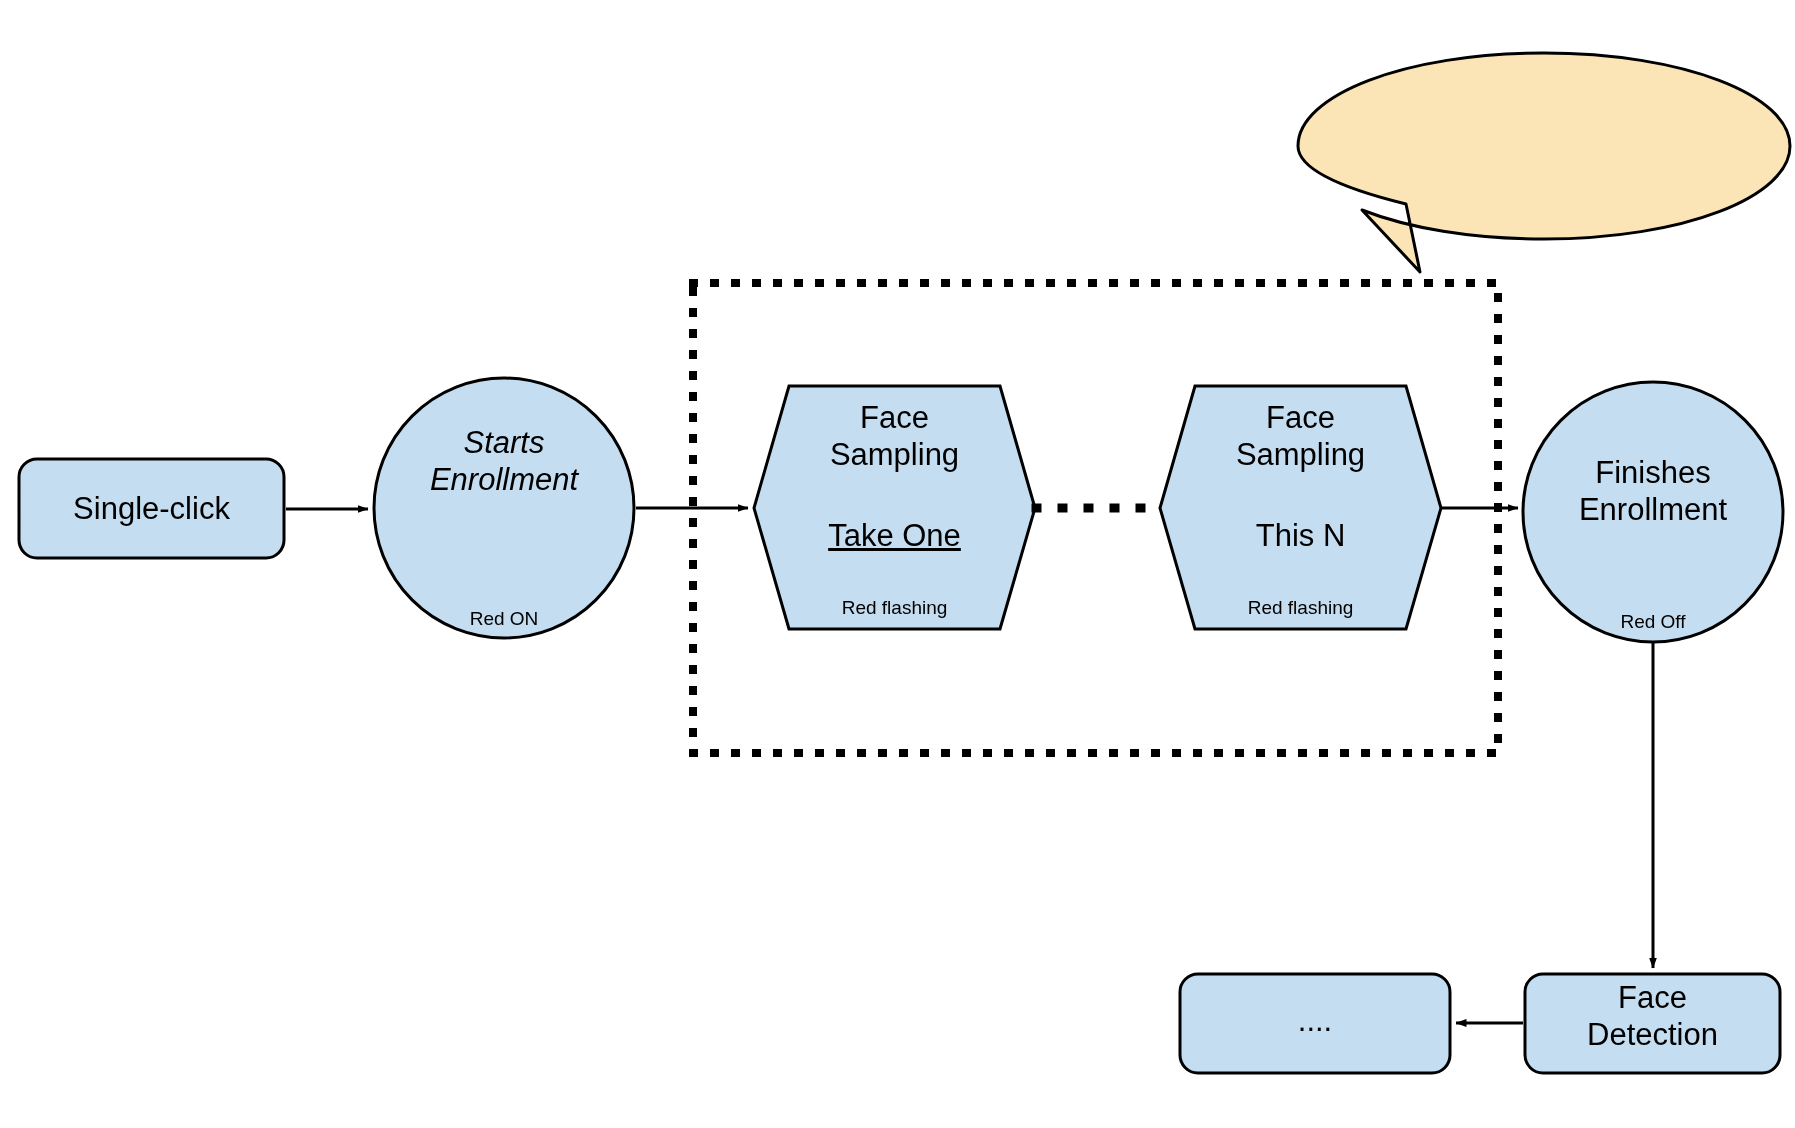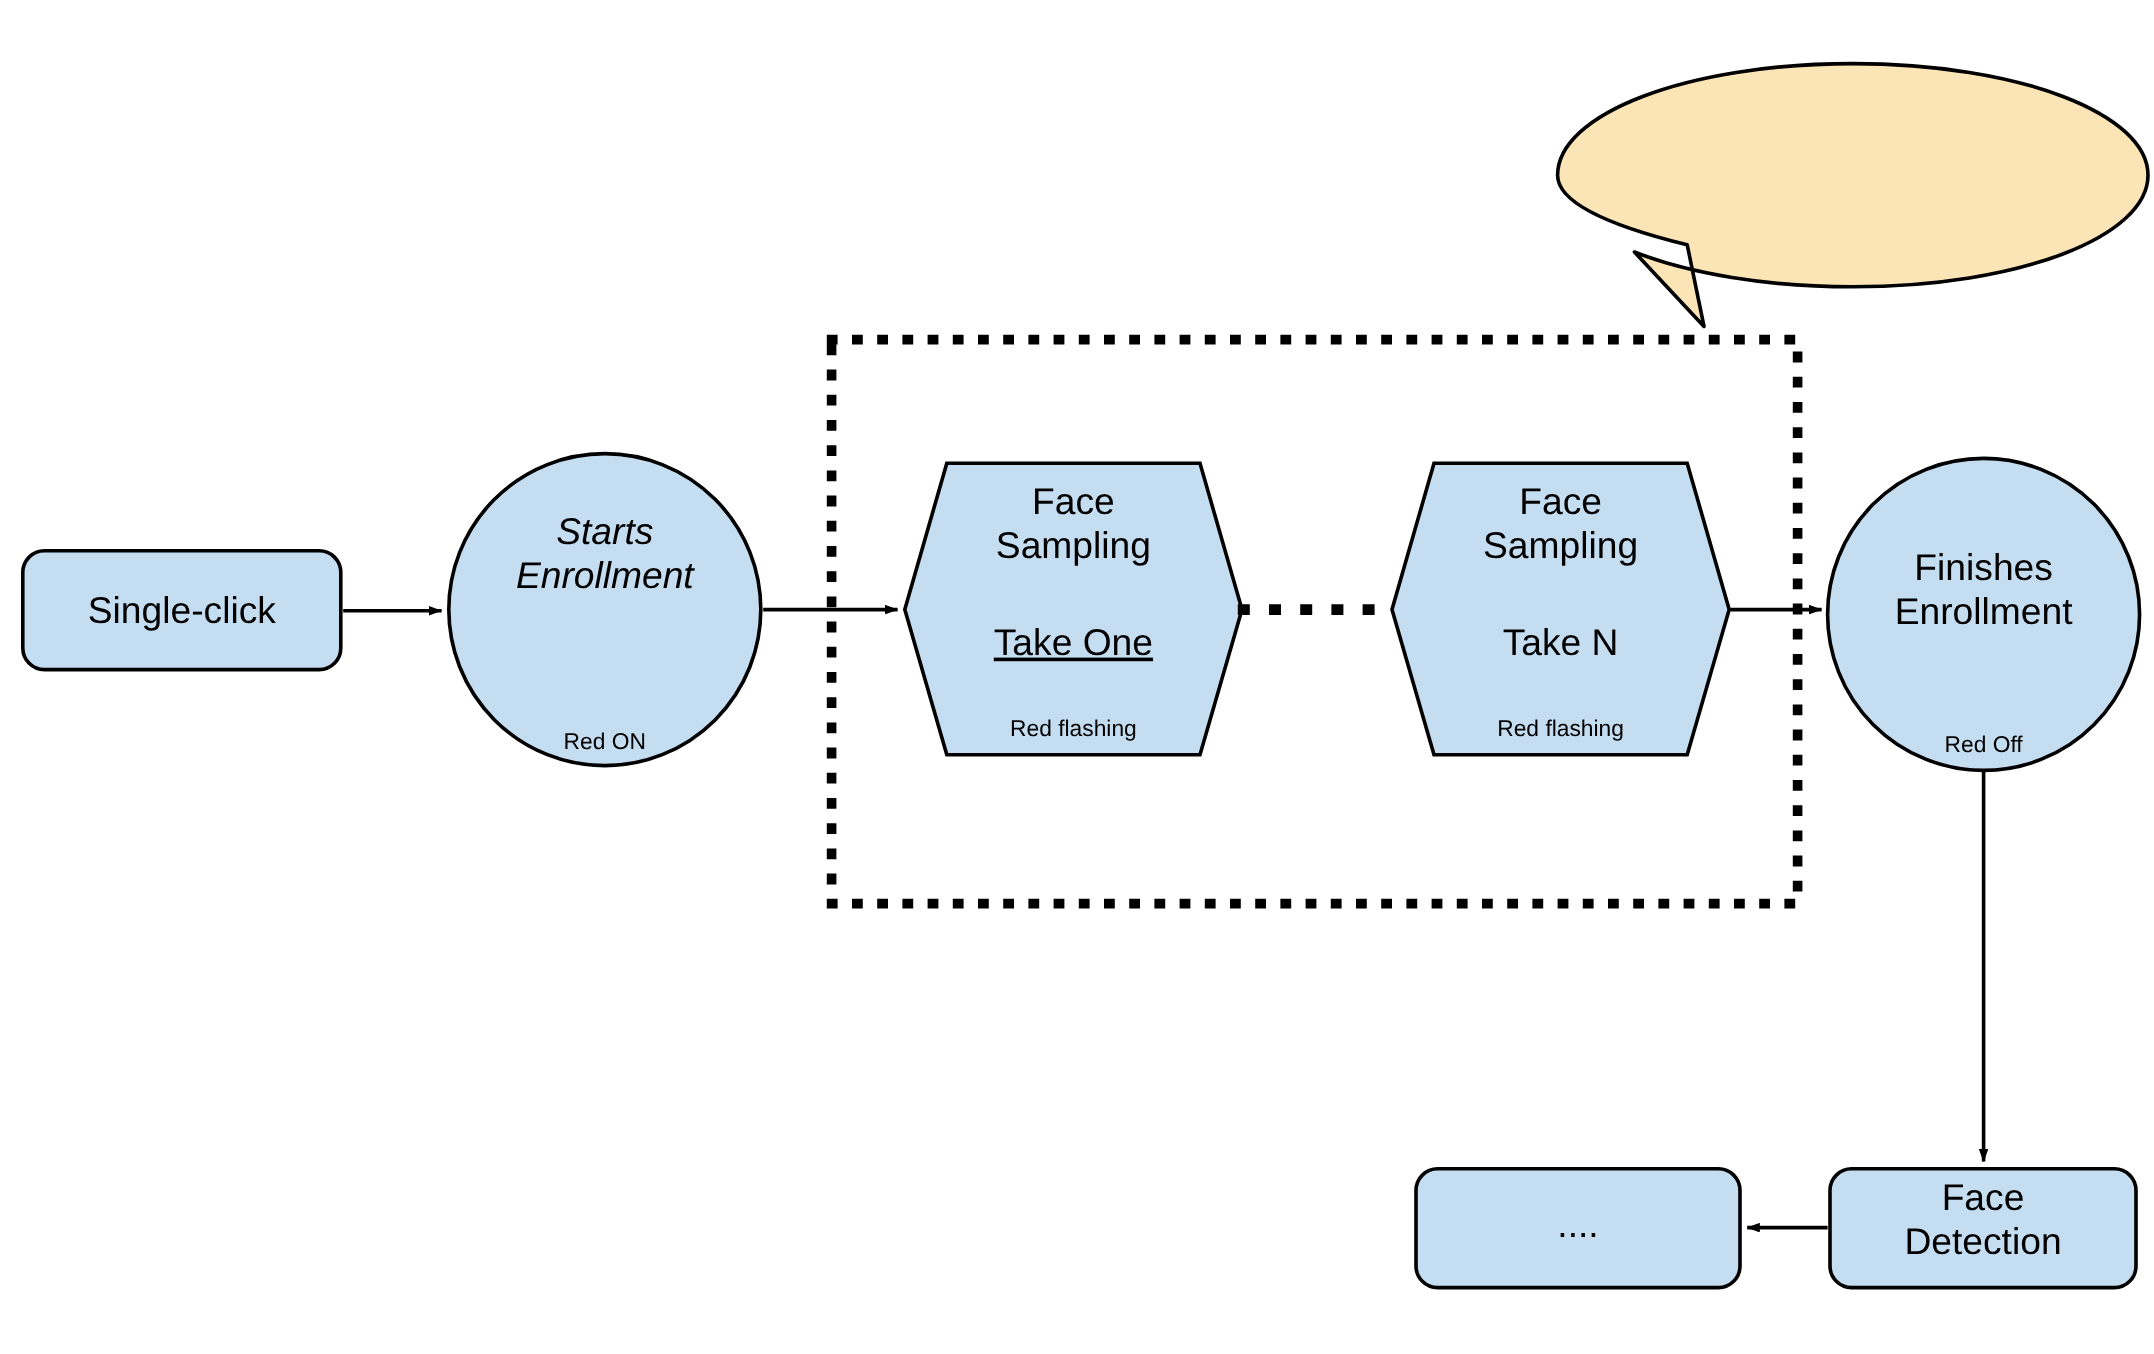--- a/index.html
+++ b/index.html
@@ -104,21 +104,21 @@
   <div class="node-label lbl-main" style="left:754px; top:400px; width:281px;">Face
 Sampling</div>
 
   <div class="node-label lbl-main" style="left:754px; top:518px; width:281px;text-decoration:underline;">Take One</div>
 
   <div class="node-label lbl-small" style="left:754px; top:597px; width:281px;">Red flashing</div>
 
   <div class="node-label lbl-main" style="left:1160px; top:400px; width:281px;">Face
 Sampling</div>
 
-  <div class="node-label lbl-main" style="left:1160px; top:518px; width:281px;">Take N</div>
+  <div class="node-label lbl-main" style="left:1160px; top:518px; width:281px;">This N</div>
 
   <div class="node-label lbl-small" style="left:1160px; top:597px; width:281px;">Red flashing</div>
 
   <div class="node-label lbl-main" style="left:1523px; top:455px; width:260px;">Finishes
 Enrollment</div>
 
   <div class="node-label lbl-small" style="left:1523px; top:591px; width:260px;margin-top:20px;">Red Off</div>
 
   <div class="node-label lbl-main" style="left:1525px; top:980px; width:255px;">Face
 Detection</div>

